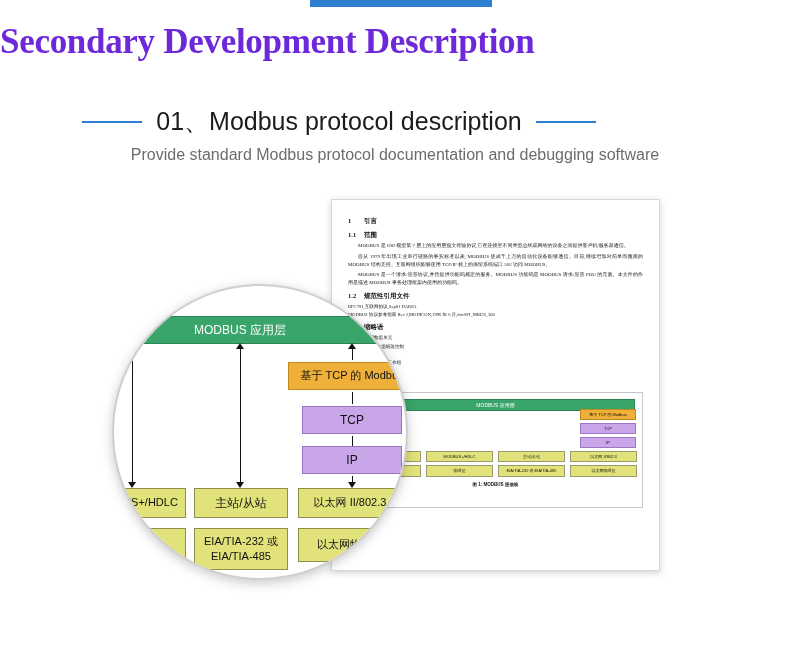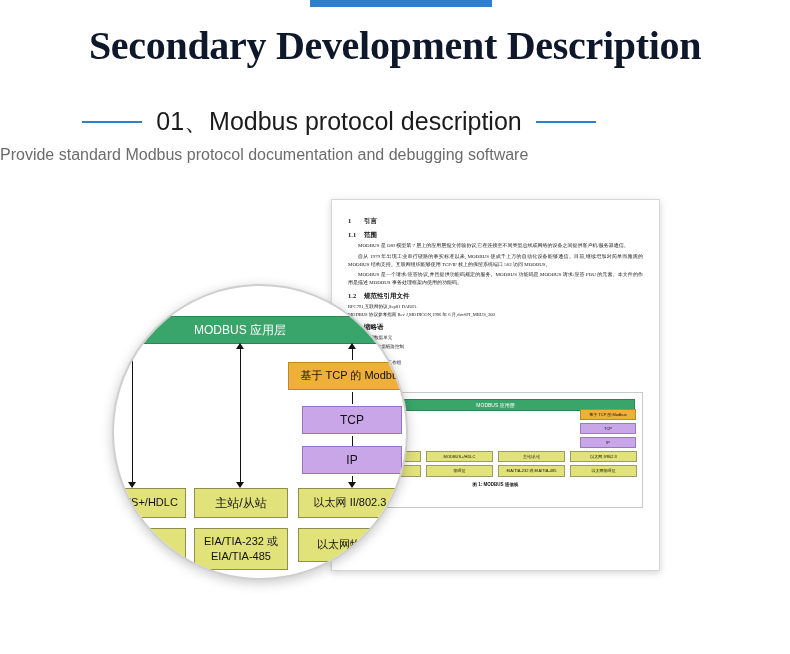--- a/index.html
+++ b/index.html
@@ -9,39 +9,39 @@
     font-family:"Liberation Sans", sans-serif;
     overflow:hidden;
     position:relative;
   }
   
   .top-bar{
     position:absolute;top:0;left:310px;width:182px;height:7px;
     background:#2f7fd0;
   }
   .title{
-    position:absolute;top:22px;left:0;width:790px;text-align:center;
+    position:absolute;top:22px;left:0;width:790px;
     font-family:"Liberation Serif", serif;
-    font-weight:bold;font-size:40px;color:#0f172a;letter-spacing:-0.3px;
+    font-weight:bold;font-size:35px;color:#6d28d9;letter-spacing:-0.3px;
   }
   .sub-wrap{
     position:absolute;top:105px;left:0;width:678px;text-align:center;
   }
   .subtitle-row{
     display:flex;align-items:center;justify-content:center;gap:14px;
   }
   .rule{
     display:block;width:60px;height:2px;background:#2f7fd0;
   }
   .subtitle{
     font-size:25px;color:#1b1b1b;font-family:"Liberation Sans", sans-serif;
     white-space:nowrap;
   }
   .desc{
-    position:absolute;top:146px;left:0;width:790px;text-align:left;
+    position:absolute;top:146px;left:0;width:790px;text-align:center;
     font-size:16px;color:#6c6c6c;
   }
 
   
   .doc-page{
     position:absolute;left:331px;top:199px;width:327px;height:370px;
     background:#ffffff;
     border:1px solid #d8d8d8;
     box-shadow:0 2px 7px rgba(0,0,0,0.18);
     overflow:hidden;

